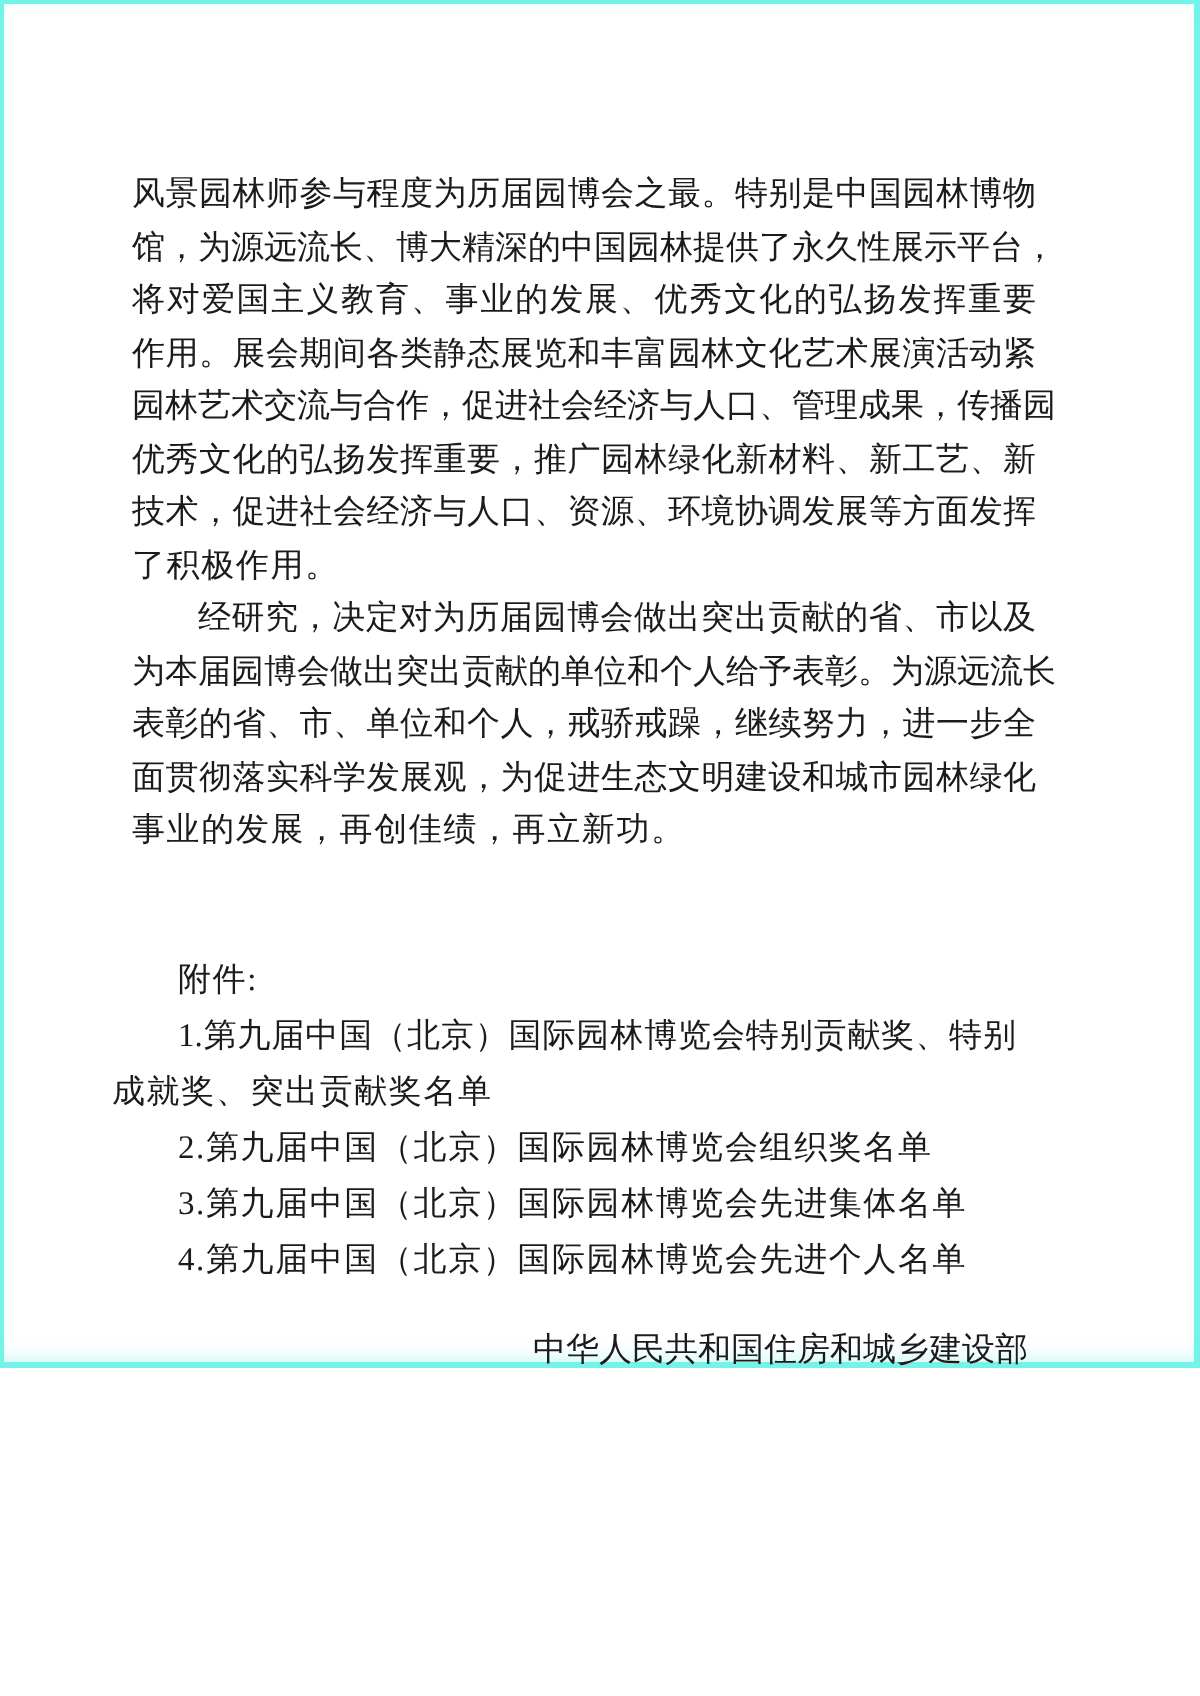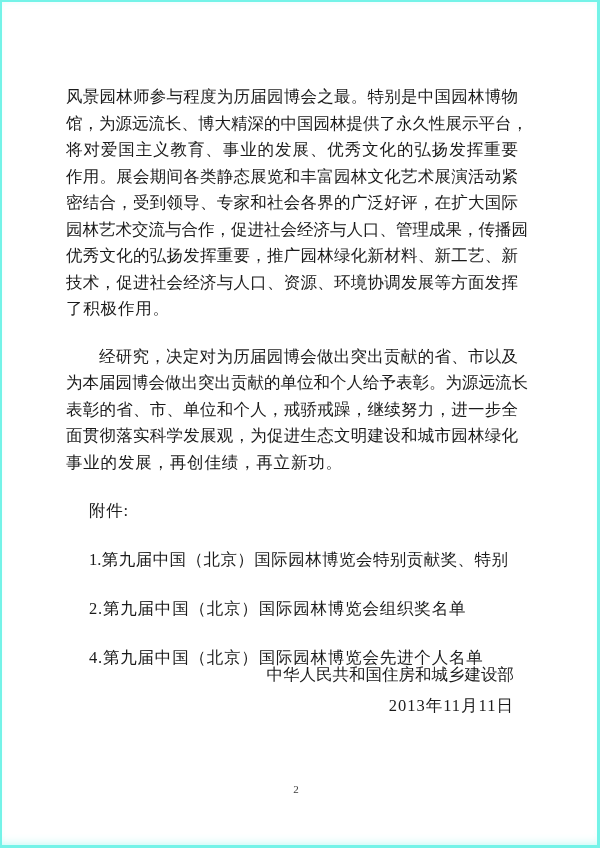--- a/index.html
+++ b/index.html
@@ -3,21 +3,21 @@
 <meta charset="utf-8">
 <style>
   html, body {
     margin: 0;
     padding: 0;
     background: #ffffff;
   }
   .page {
     position: relative;
     width: 600px;
-    height: 848px;
+    height: 684px;
     background: var(--bg, #ffffff);
     overflow: hidden;
     font-family: "Liberation Serif", "DejaVu Serif", serif;
     color: var(--text, #1b1b1b);
   }
   .frame {
     position: absolute;
     inset: 0;
     box-sizing: border-box;
     border: 3px solid var(--border, #74F3E8);
@@ -49,21 +49,20 @@
   }
   .line:not(.j) {
     letter-spacing: 0.8px;
   }
   .j {
     text-align: justify;
     text-align-last: justify;
   }
   .ind {
     padding-left: 33px;
-    margin-top: 21px;
   }
   .signature {
     position: absolute;
     top: 659px;
     right: 86px;
     text-align: right;
     font-size: 16.5px;
     line-height: 31px;
   }
   .signature .date {
@@ -85,36 +84,37 @@
 
 <div class="page">
 
   <div class="frame"></div>
 
   <div class="body-text">
     <div class="line j">风景园林师参与程度为历届园博会之最。特别是中国园林博物</div>
     <div class="line j">馆，为源远流长、博大精深的中国园林提供了永久性展示平台，</div>
     <div class="line j">将对爱国主义教育、事业的发展、优秀文化的弘扬发挥重要</div>
     <div class="line j">作用。展会期间各类静态展览和丰富园林文化艺术展演活动紧</div>
-    <div class="line j">密结合，受到领导、专家和社会各界的广泛好评，在扩大国际</div>
     <div class="line j">园林艺术交流与合作，促进社会经济与人口、管理成果，传播园</div>
     <div class="line j">优秀文化的弘扬发挥重要，推广园林绿化新材料、新工艺、新</div>
     <div class="line j">技术，促进社会经济与人口、资源、环境协调发展等方面发挥</div>
     <div class="line">了积极作用。</div>
     <div class="line j ind">经研究，决定对为历届园博会做出突出贡献的省、市以及</div>
     <div class="line j">为本届园博会做出突出贡献的单位和个人给予表彰。为源远流长</div>
     <div class="line j">表彰的省、市、单位和个人，戒骄戒躁，继续努力，进一步全</div>
     <div class="line j">面贯彻落实科学发展观，为促进生态文明建设和城市园林绿化</div>
     <div class="line">事业的发展，再创佳绩，再立新功。</div>
   </div>
 
   <div class="attachments">
     <div class="line ind">附件:</div>
     <div class="line j ind">1.第九届中国（北京）国际园林博览会特别贡献奖、特别</div>
+    <div class="line">成就奖、突出贡献奖名单</div>
     <div class="line ind">2.第九届中国（北京）国际园林博览会组织奖名单</div>
+    <div class="line ind">3.第九届中国（北京）国际园林博览会先进集体名单</div>
     <div class="line ind">4.第九届中国（北京）国际园林博览会先进个人名单</div>
   </div>
 
   <div class="signature">
     <div class="issuer">中华人民共和国住房和城乡建设部</div>
     <div class="date">2013年11月11日</div>
   </div>
 
   <div class="page-number">2</div>
 

